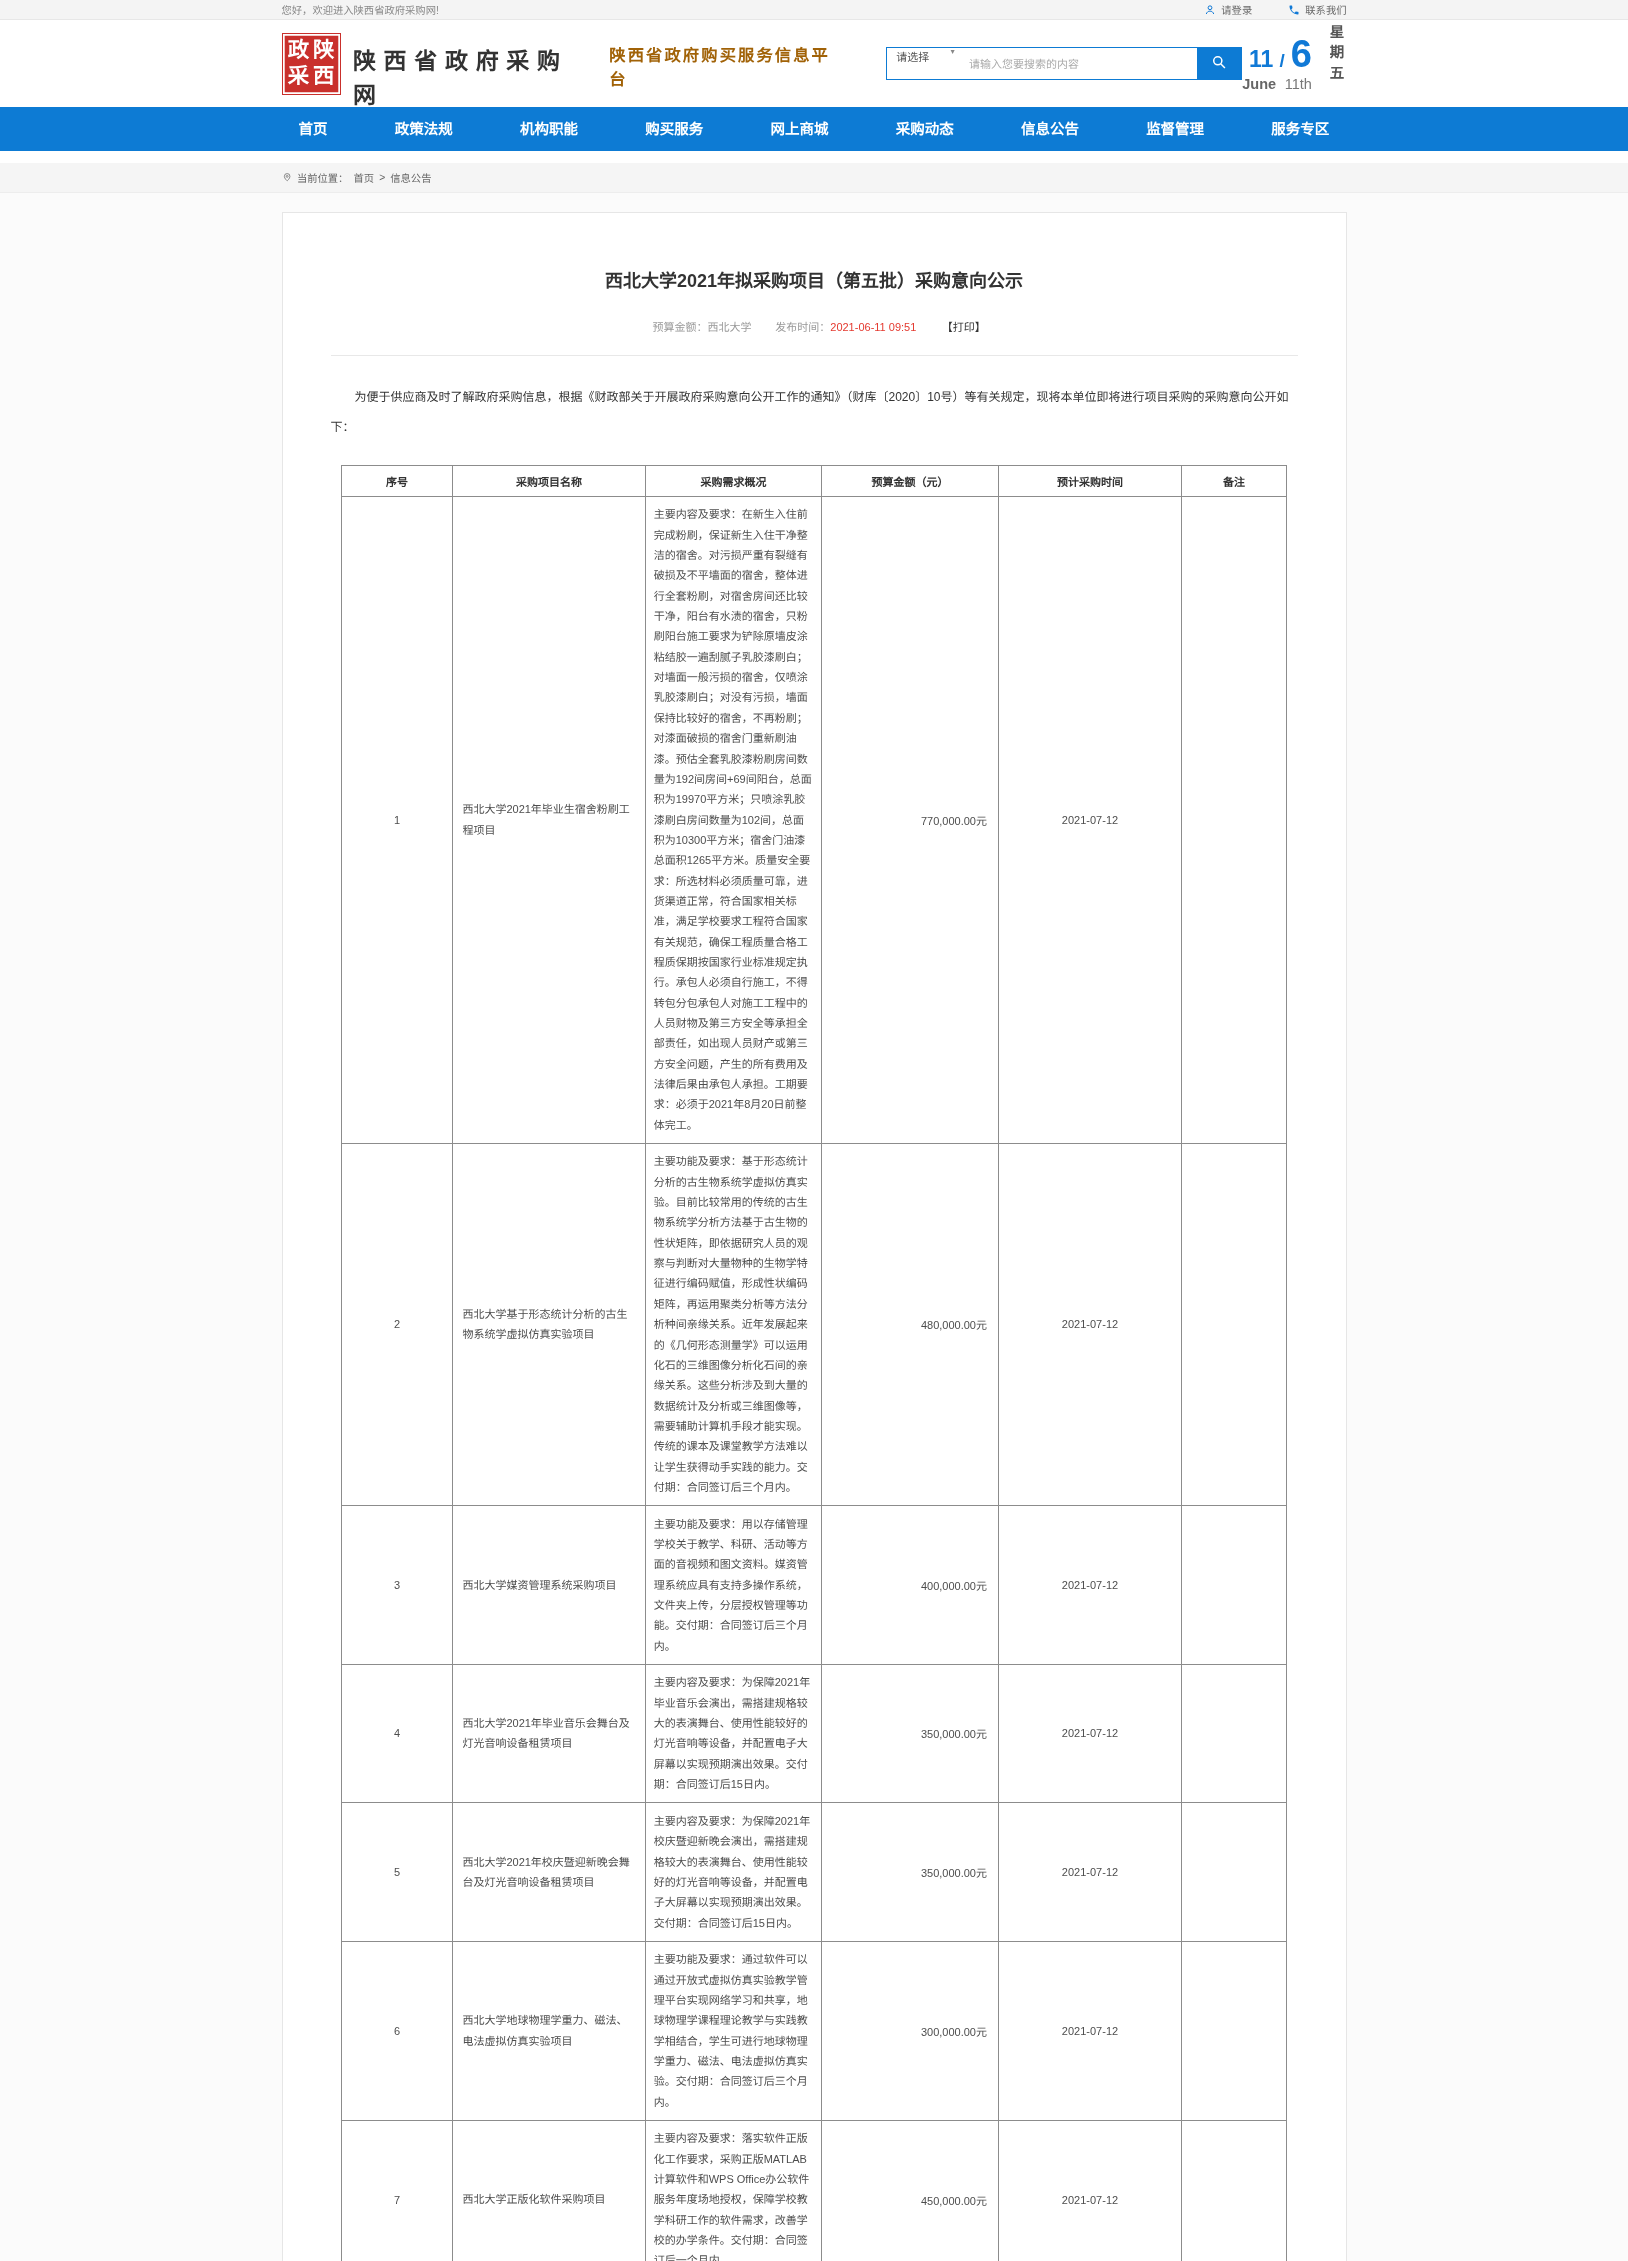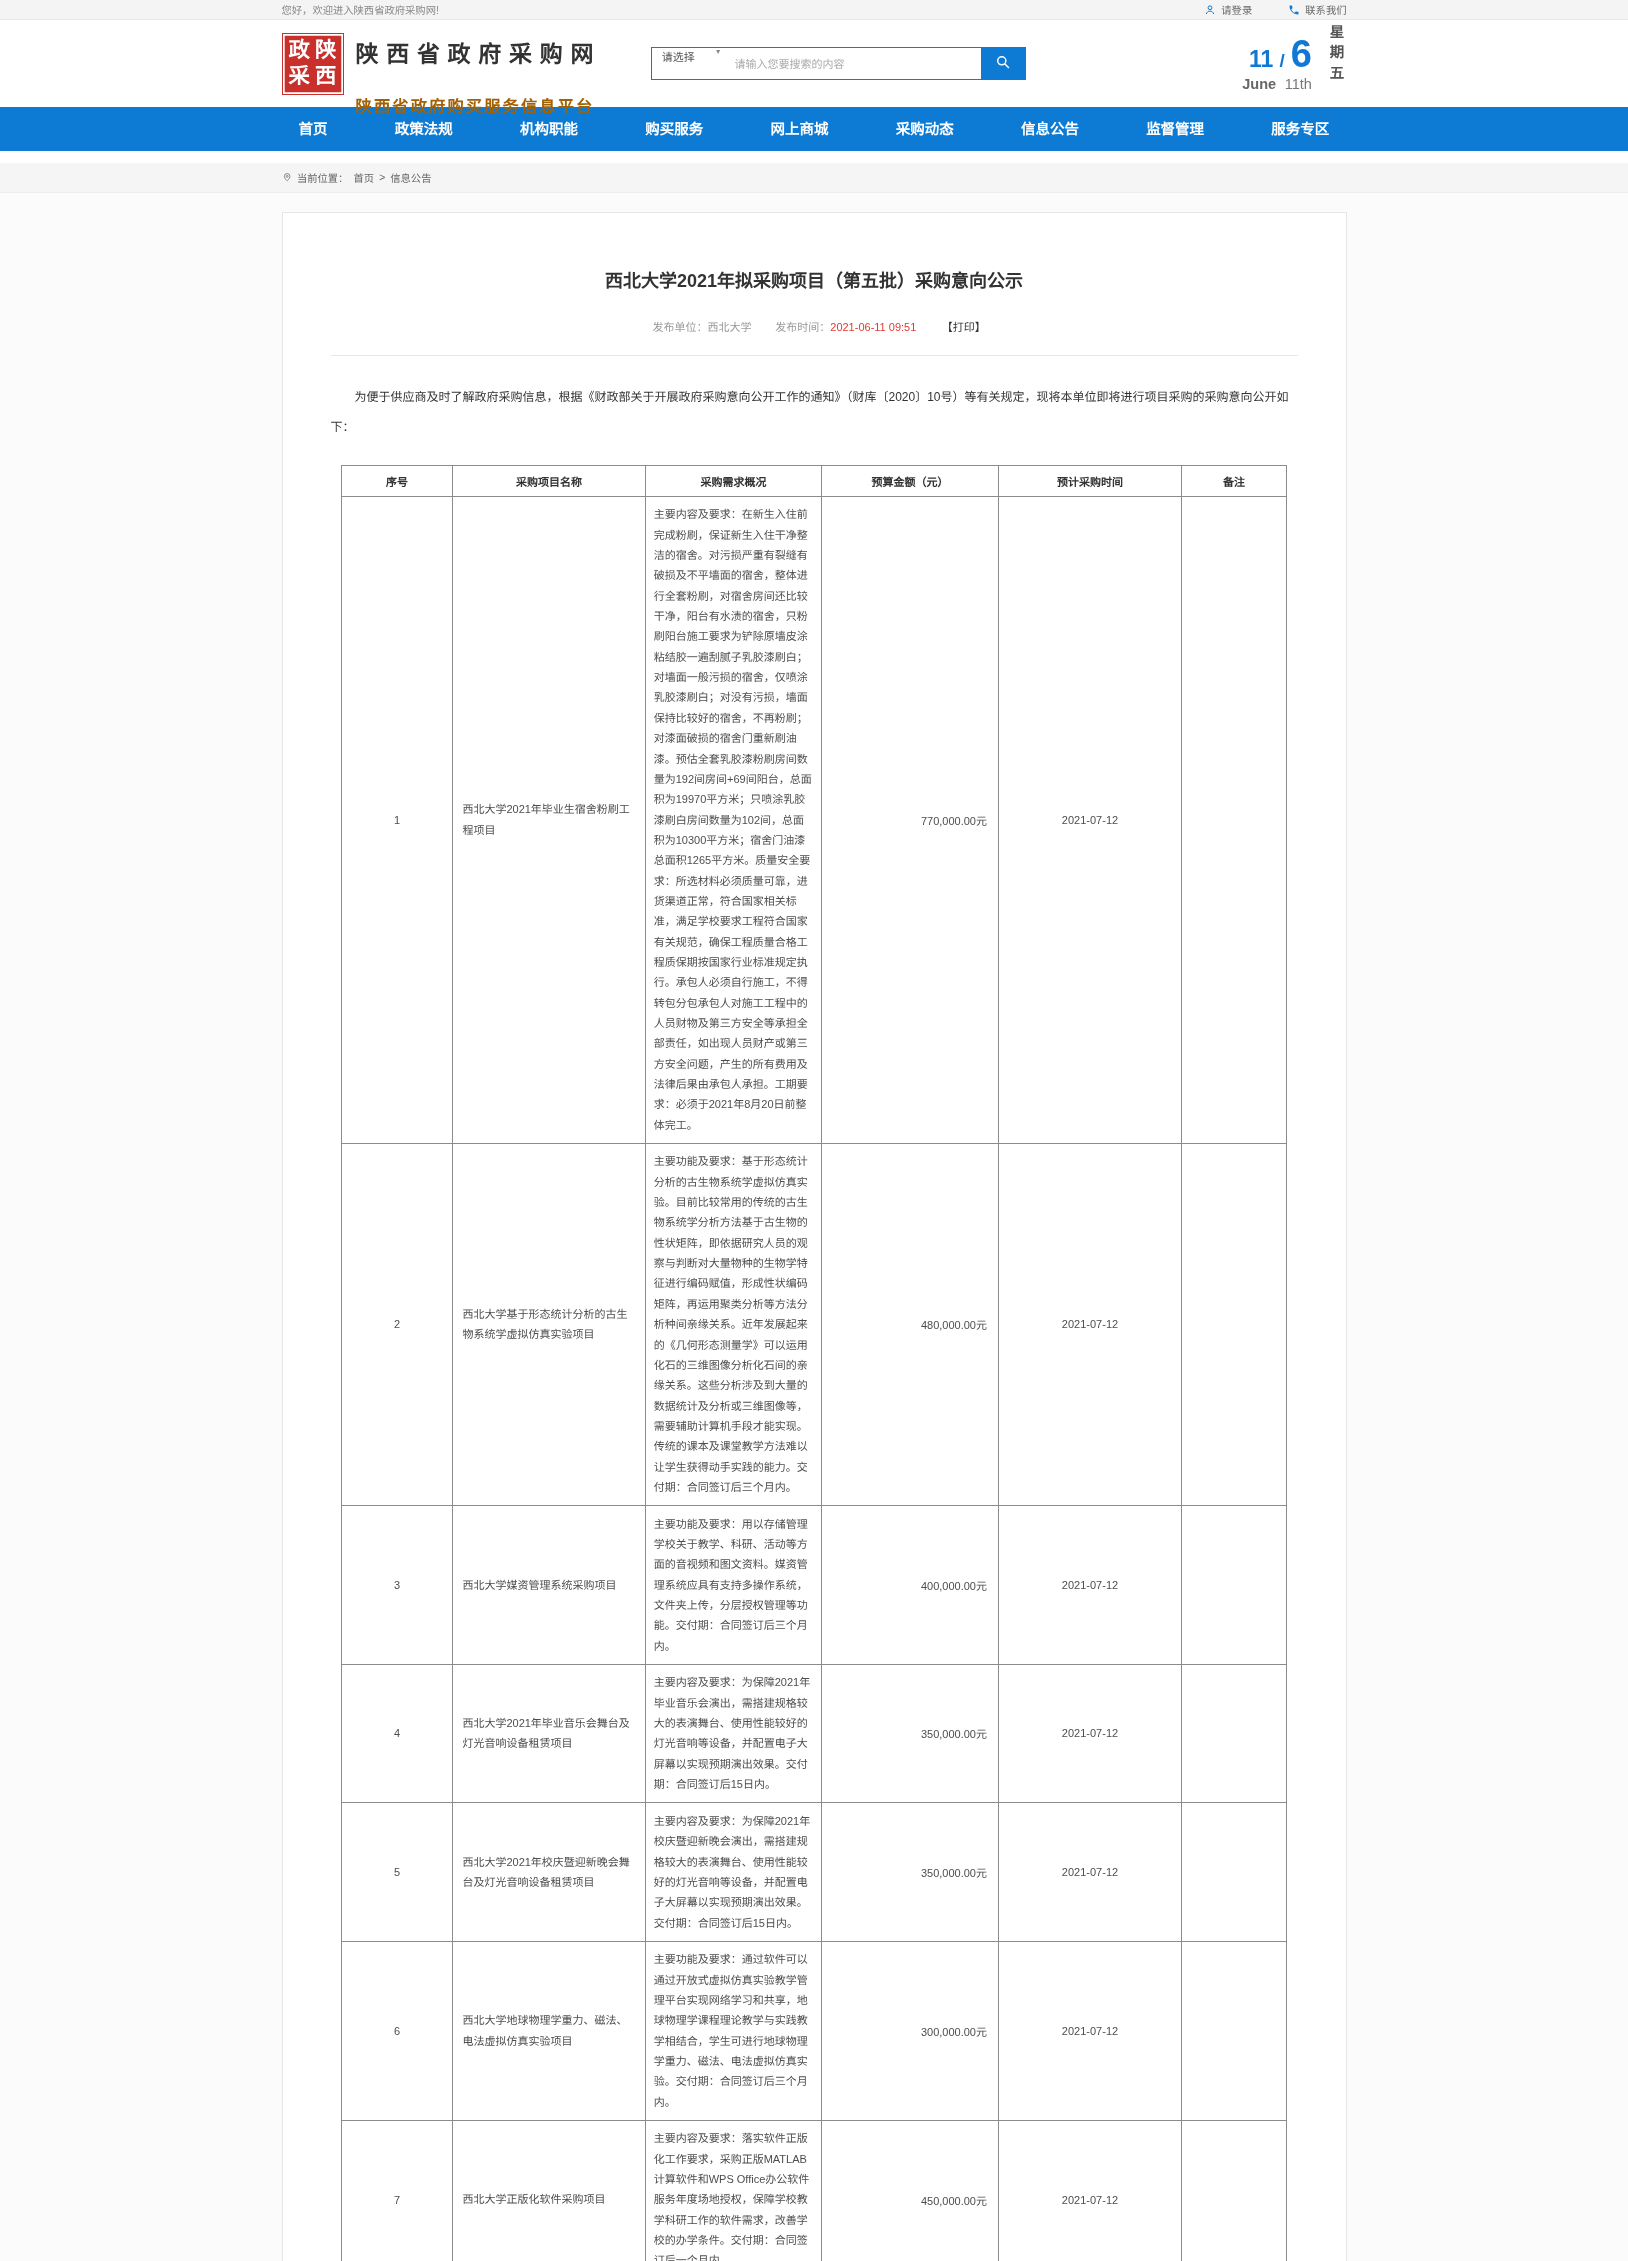--- a/index.html
+++ b/index.html
@@ -23,21 +23,21 @@
   .header { background: #fff; height: 87px; }
   .header .container { height: 100%; display: flex; align-items: center; }
   .brand { display: flex; align-items: center; gap: 12px; cursor: pointer; }
   .logo {
     width: 62px; height: 62px; background: #c9302c; border: 1.7px solid #c9302c;
     box-shadow: inset 0 0 0 1.7px #fff;
     display: grid; grid-template-columns: 1fr 1fr; grid-template-rows: 1fr 1fr;
     padding: 4.3px; gap: 1.7px;
   }
   .logo span { color: #fff; font-size: 21.4px; font-weight: bold; display: flex; align-items: center; justify-content: center; line-height: 1; }
-  .brand-text { display: flex; flex-direction: column; gap: 24px; margin-top: 24px; }
+  .brand-text { display: flex; gap: 24px; margin-top: 24px; }
   .site-title { font-size: 23px; font-weight: bold; color: #333; letter-spacing: 7.7px; }
   .site-subtitle { font-size: 16.3px; font-weight: bold; color: #a16207; letter-spacing: 2.1px; }
 
   .searchbox { margin-left: 50px; width: 375px; height: 32.5px; border: 1.7px solid #0d7bd4; display: flex; align-items: stretch; background: #fff; }
   .search-select { width: 79px; display: flex; justify-content: center; gap: 20px; font-size: 11px; color: #555; cursor: pointer; }
   .search-caret { font-size: 6.8px; color: #888; }
   .search-input { flex: 1; border: none; outline: none; font-size: 11px; color: #333; padding: 0 3.4px; }
   .search-input::placeholder { color: #aaa; }
   .search-btn { width: 44px; background: #0d7bd4; border: none; display: flex; align-items: center; justify-content: center; cursor: pointer; }
 
@@ -186,21 +186,21 @@
   </div>
 </div>
 
 <div class="main">
   <div class="content-box">
 
     <h1 class="article-title">西北大学2021年拟采购项目（第五批）采购意向公示</h1>
 
     <div class="article-meta">
       <span class="meta-item">
-        <span>发布单位：</span><span>西北大学</span>
+        <span>预算金额：</span><span>西北大学</span>
       </span>
       <span class="meta-item">
         <span>发布时间：</span><span class="meta-time-value">2021-06-11 09:51</span>
       </span>
       <span class="print-btn">【打印】</span>
     </div>
 
     <div class="meta-divider"></div>
 
     <p class="article-intro">为便于供应商及时了解政府采购信息，根据《财政部关于开展政府采购意向公开工作的通知》（财库〔2020〕10号）等有关规定，现将本单位即将进行项目采购的采购意向公开如下：</p>

